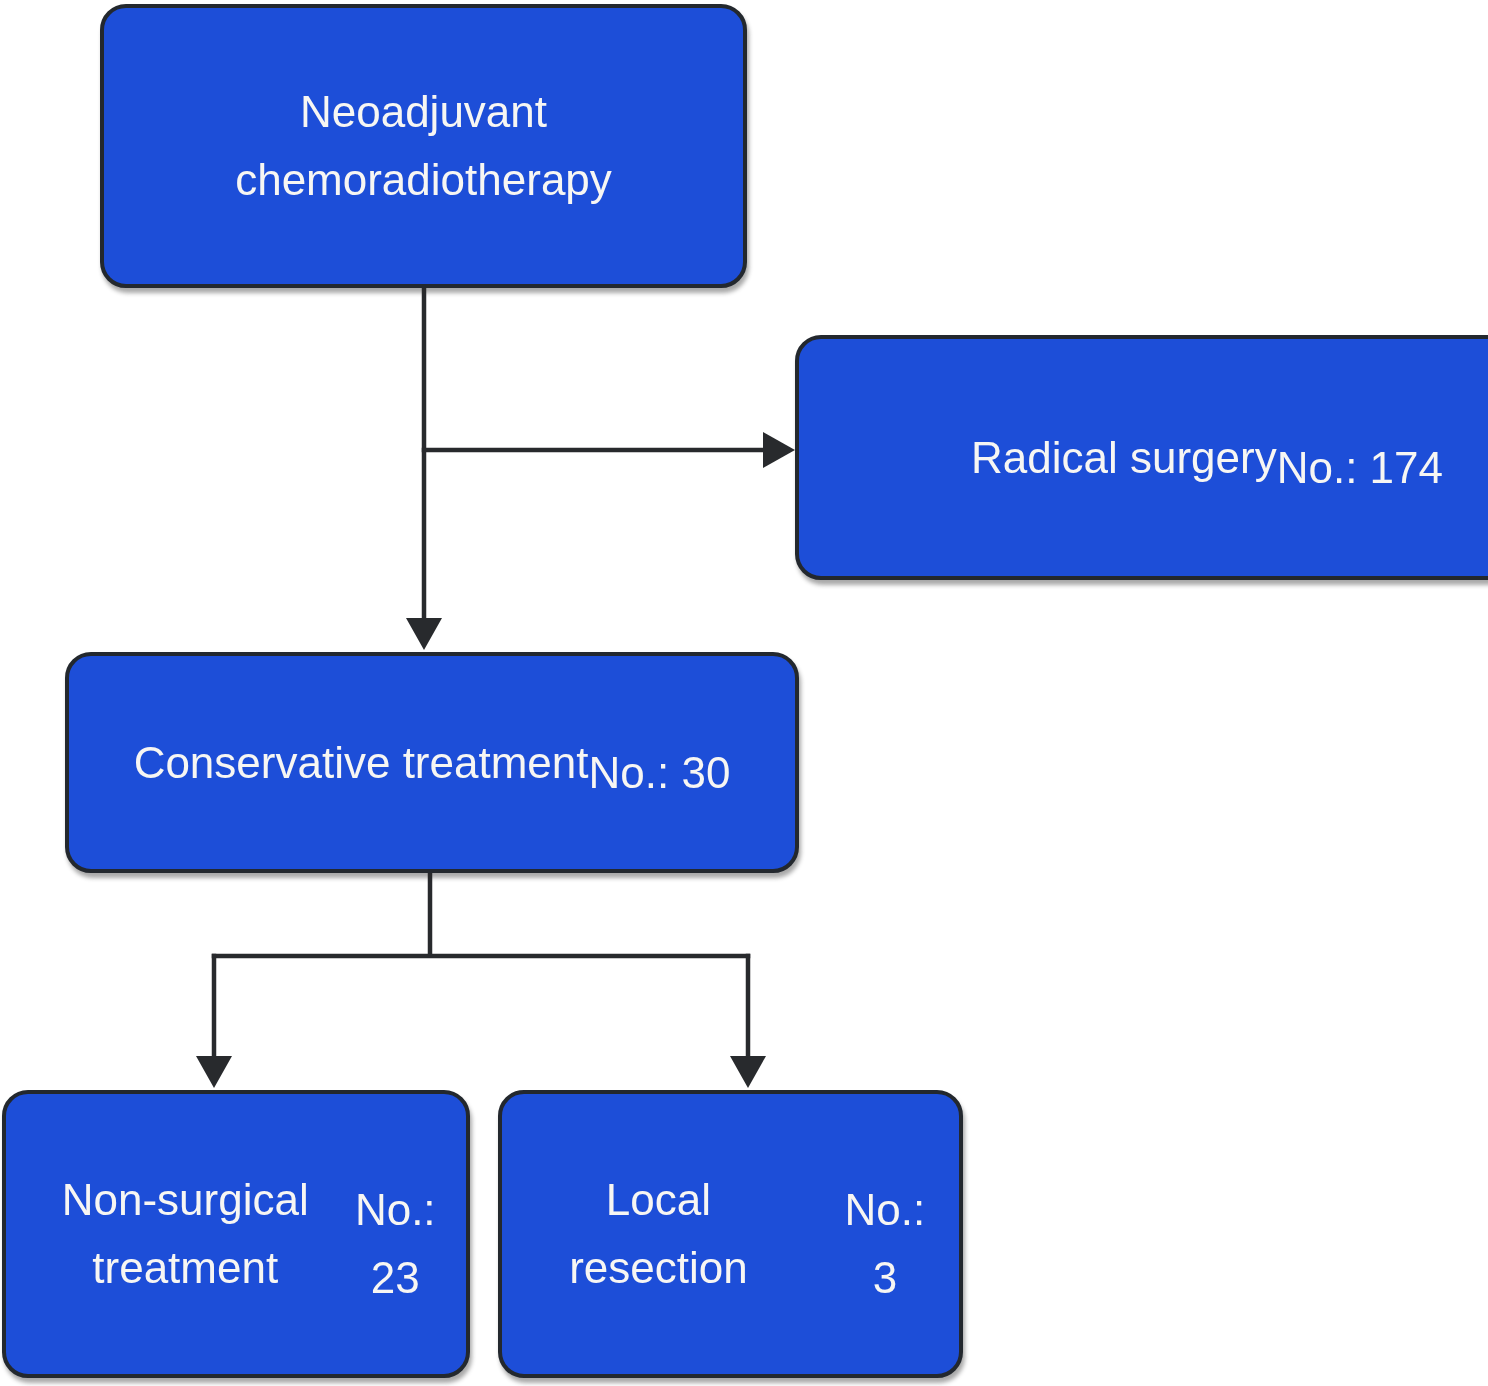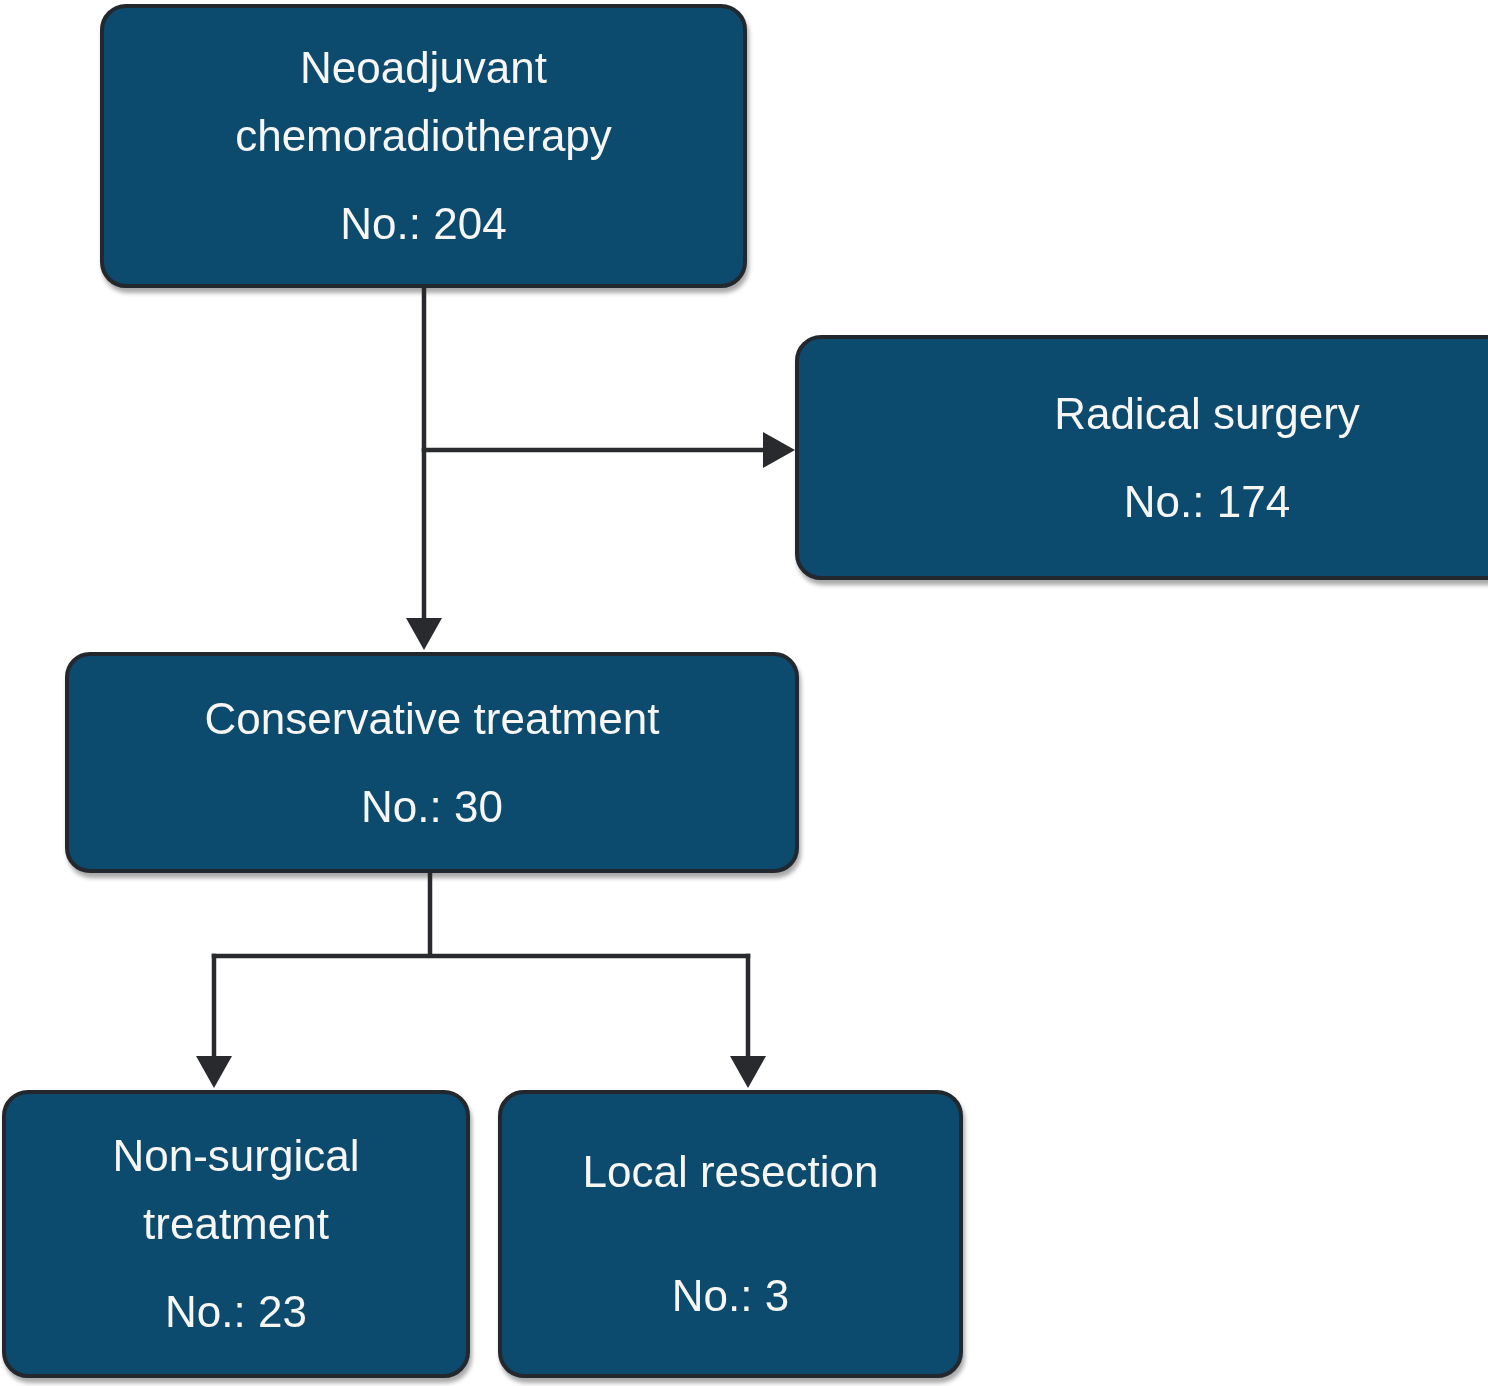--- a/index.html
+++ b/index.html
@@ -13,38 +13,38 @@
   }
   .connector-layer {
     position: absolute;
     left: 0; top: 0;
     width: 1488px; height: 1386px;
     pointer-events: none;
   }
   .node {
     position: absolute;
     box-sizing: border-box;
-    background: #0c4a6e;
+    background: #1d4ed8;
     border: 4px solid #23282e;
     border-radius: 26px;
     display: flex;
-    flex-direction: column;
+    flex-direction: row;
     align-items: center;
     justify-content: center;
     text-align: center;
     color: #f7f6f3;
     font-size: 44px;
     line-height: 68px;
     padding: 0 20px;
     box-shadow: 2px 5px 4px rgba(40,40,40,0.40);
   }
   .node .count { margin-top: 20px; }
   .n-neo { left: 100px; top: 4px;    width: 647px; height: 284px; }
   .n-rad { left: 795px; top: 335px;  width: 824px; height: 245px; }
-  .n-con { left: 65px;  top: 652px;  width: 734px; height: 221px; border-radius: 25px; }
+  .n-con { left: 65px;  top: 652px;  width: 734px; height: 221px; }
   .n-non { left: 2px;   top: 1090px; width: 468px; height: 288px; }
   .n-loc { left: 498px; top: 1090px; width: 465px; height: 288px; gap: 36px; }
 </style>
 </head>
 <body>
 
 <div class="canvas">
 
   <svg class="connector-layer" width="1488" height="1386" viewBox="0 0 1488 1386" xmlns="http://www.w3.org/2000/svg">
 
@@ -58,21 +58,20 @@
 
     <path d="M214,956 L214,1058" fill="none" stroke-width="4.5" stroke-linecap="square" stroke="#282a2d"></path>
     <polygon points="196,1056 232,1056 214,1088" fill="#282a2d"></polygon>
 
     <path d="M748,956 L748,1058" fill="none" stroke-width="4.5" stroke-linecap="square" stroke="#282a2d"></path>
     <polygon points="730,1056 766,1056 748,1088" fill="#282a2d"></polygon>
   </svg>
 
   <div class="node n-neo">
     <div class="label">Neoadjuvant chemoradiotherapy</div>
-    <div class="count">No.: 204</div>
   </div>
 
   <div class="node n-rad">
     <div class="label">Radical surgery</div>
     <div class="count">No.: 174</div>
   </div>
 
   <div class="node n-con">
     <div class="label">Conservative treatment</div>
     <div class="count">No.: 30</div>

